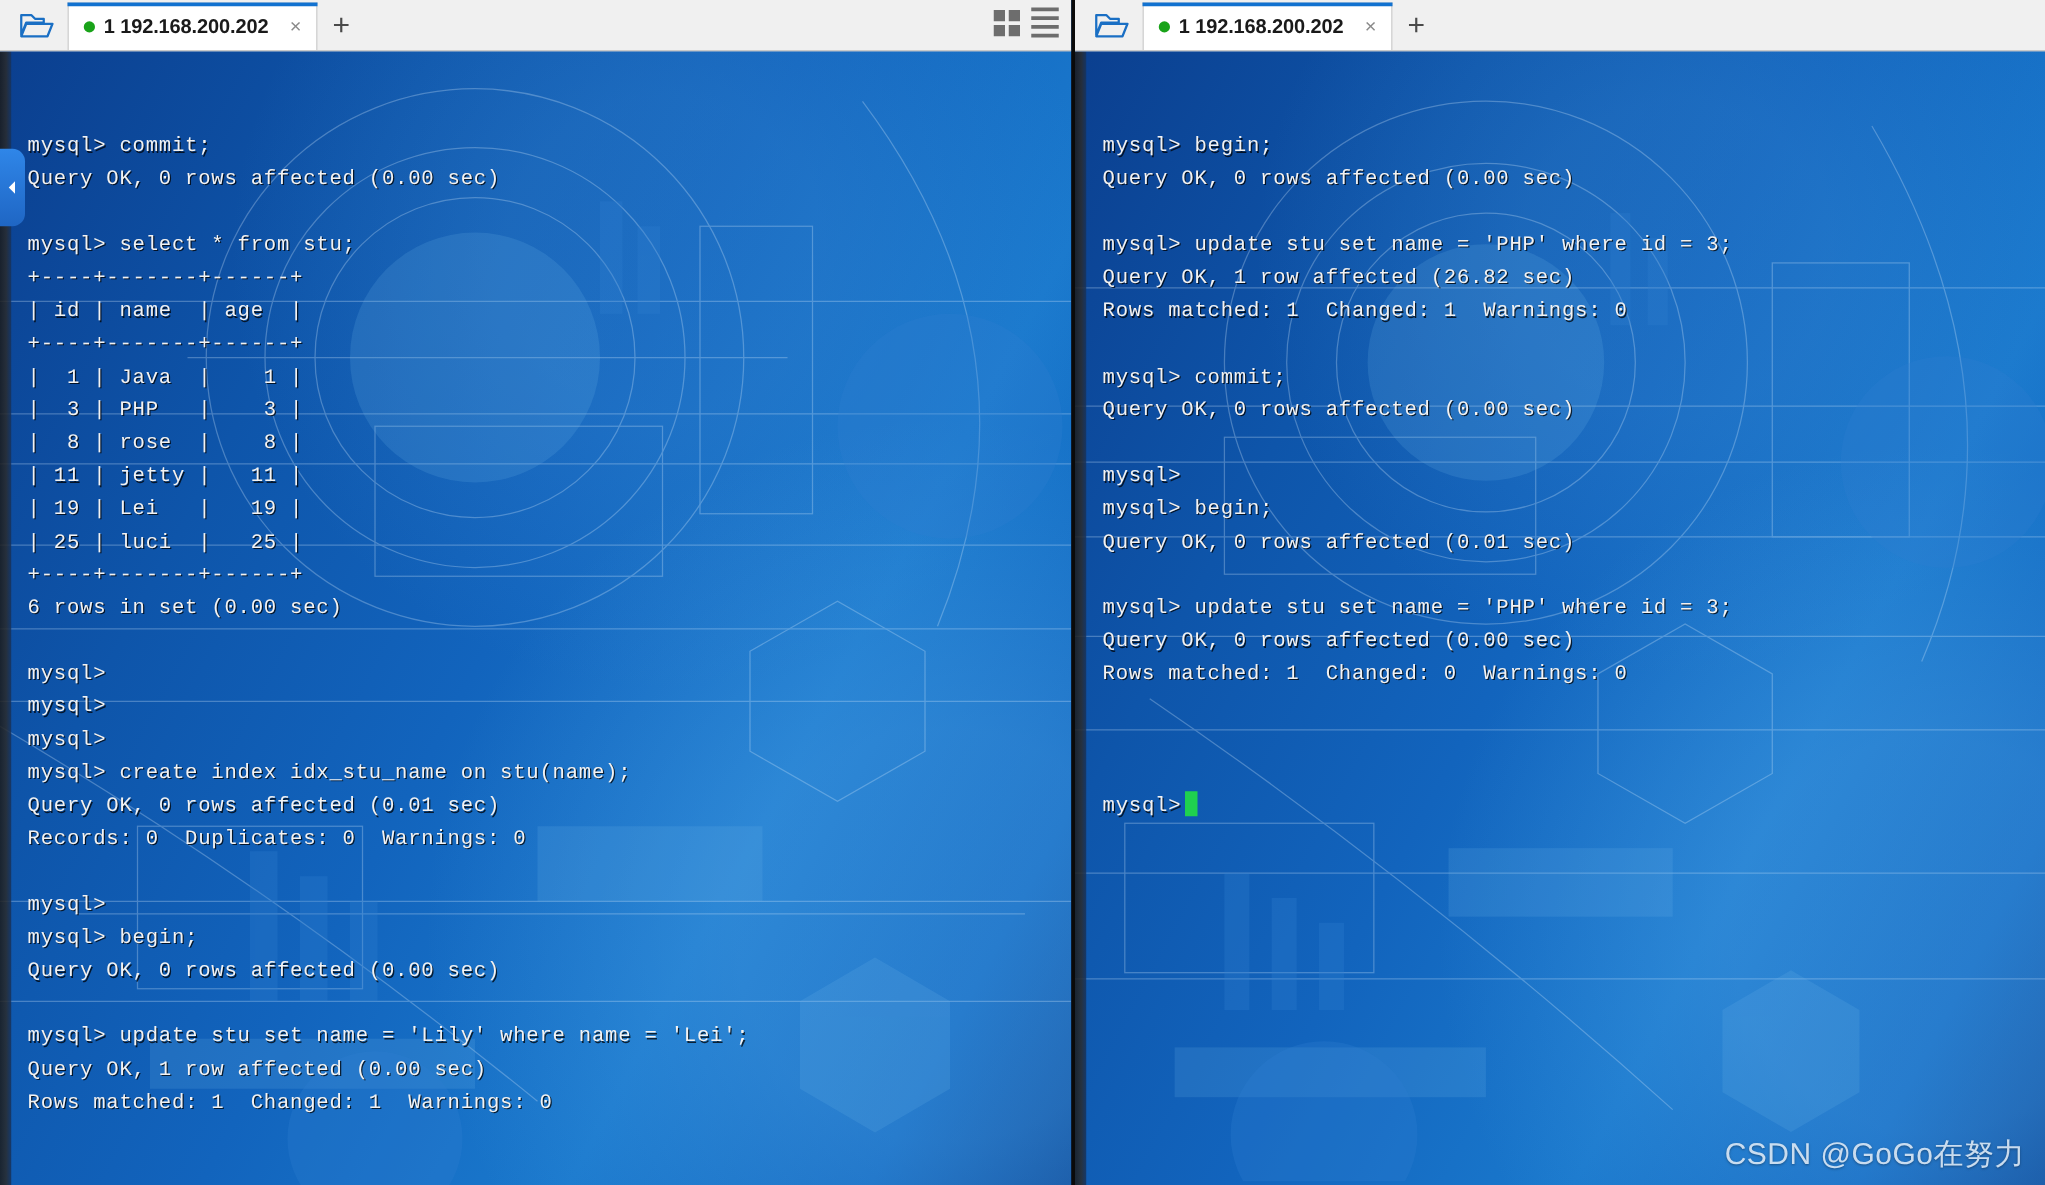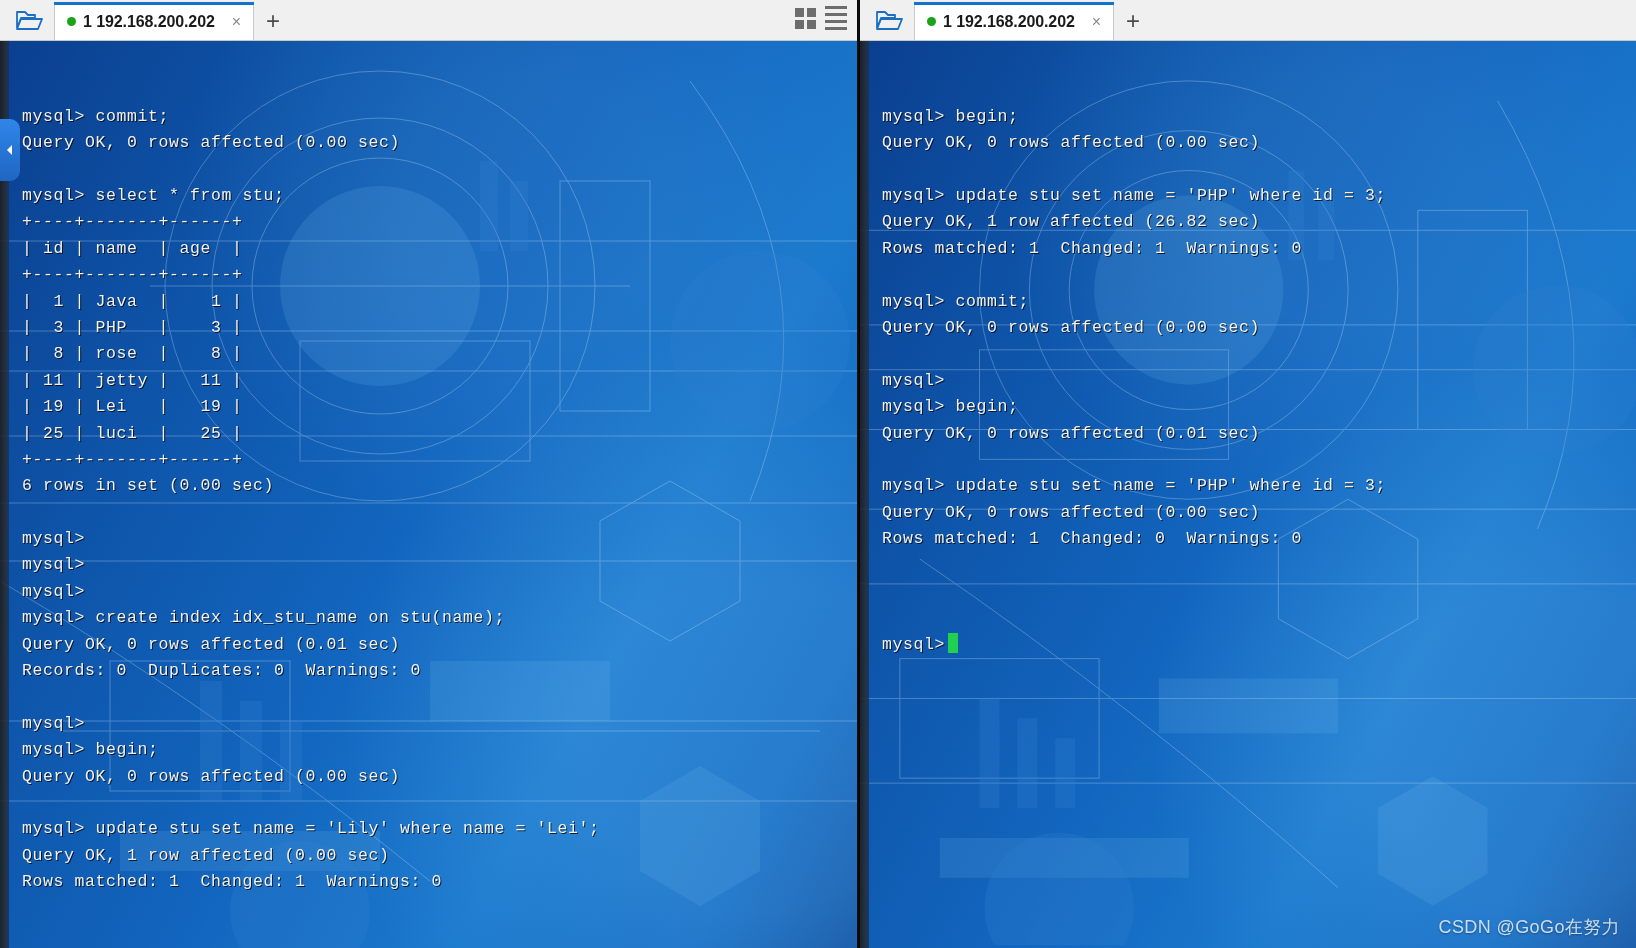--- a/index.html
+++ b/index.html
@@ -193,21 +193,21 @@
     vertical-align: -4px;
     margin-left: 3px;
   }
   .cursor-solid  { background: #1fd14f; }
 
   
   .watermark {
     position: absolute;
     right: 16px;
     bottom: 9px;
-    font-size: 18px;
+    font-size: 24px;
     color: rgba(225,238,250,0.88);
     font-family: "Liberation Sans", sans-serif;
     letter-spacing: 0.4px;
     z-index: 40;
     text-shadow: 0 1px 2px rgba(0,0,0,0.35);
   }
 </style>
 </head>
 <body>
 

